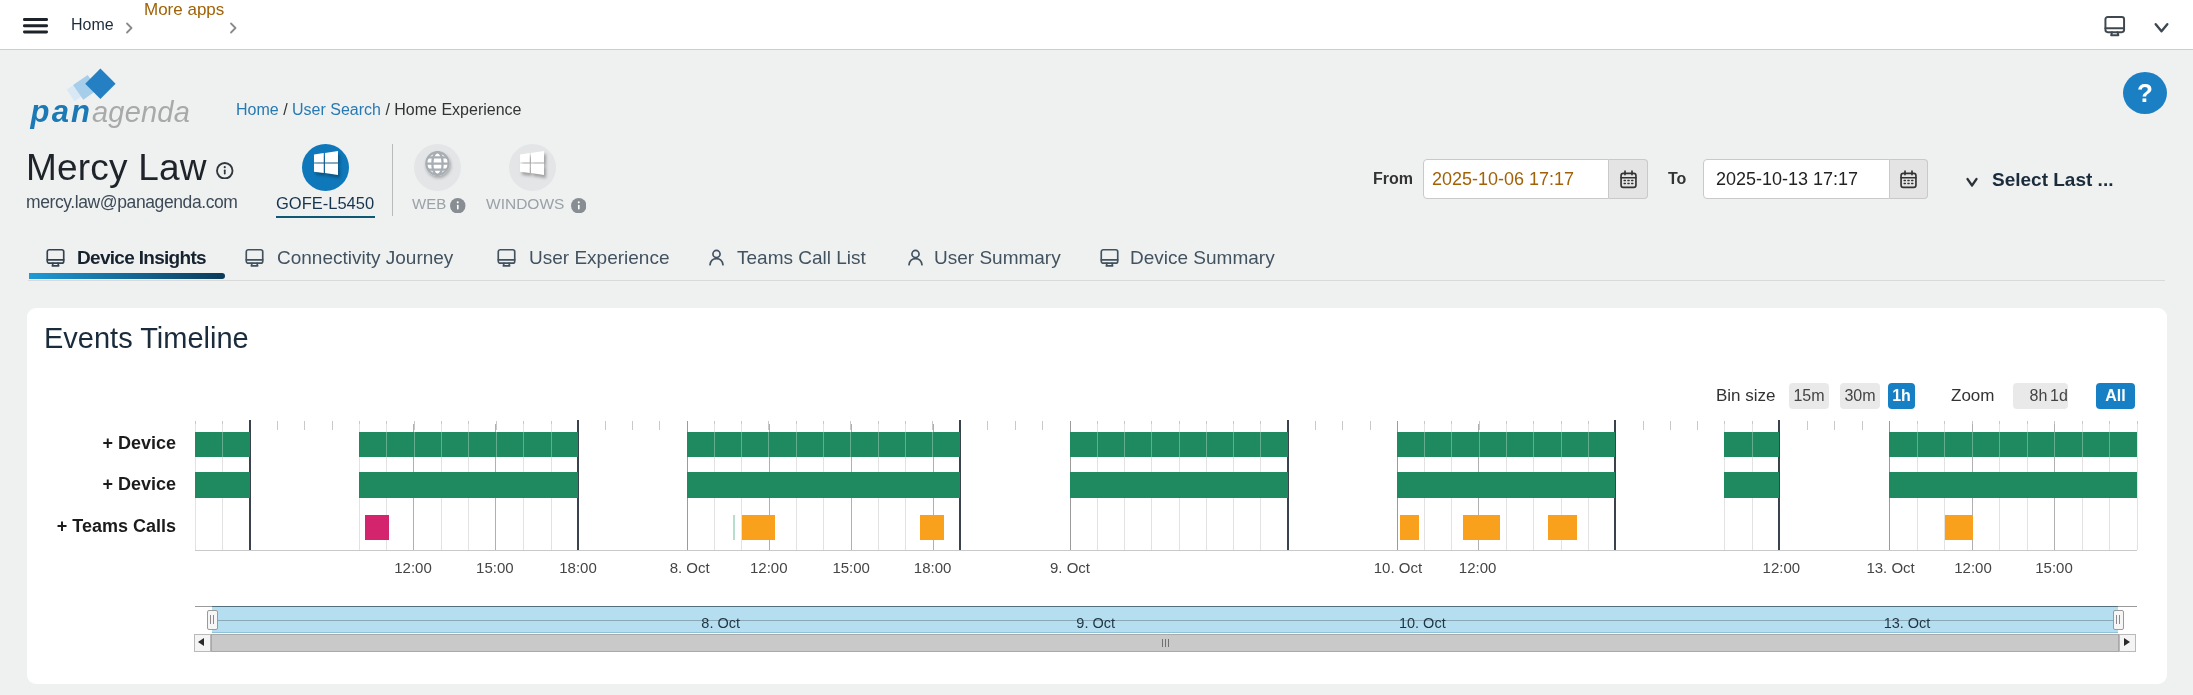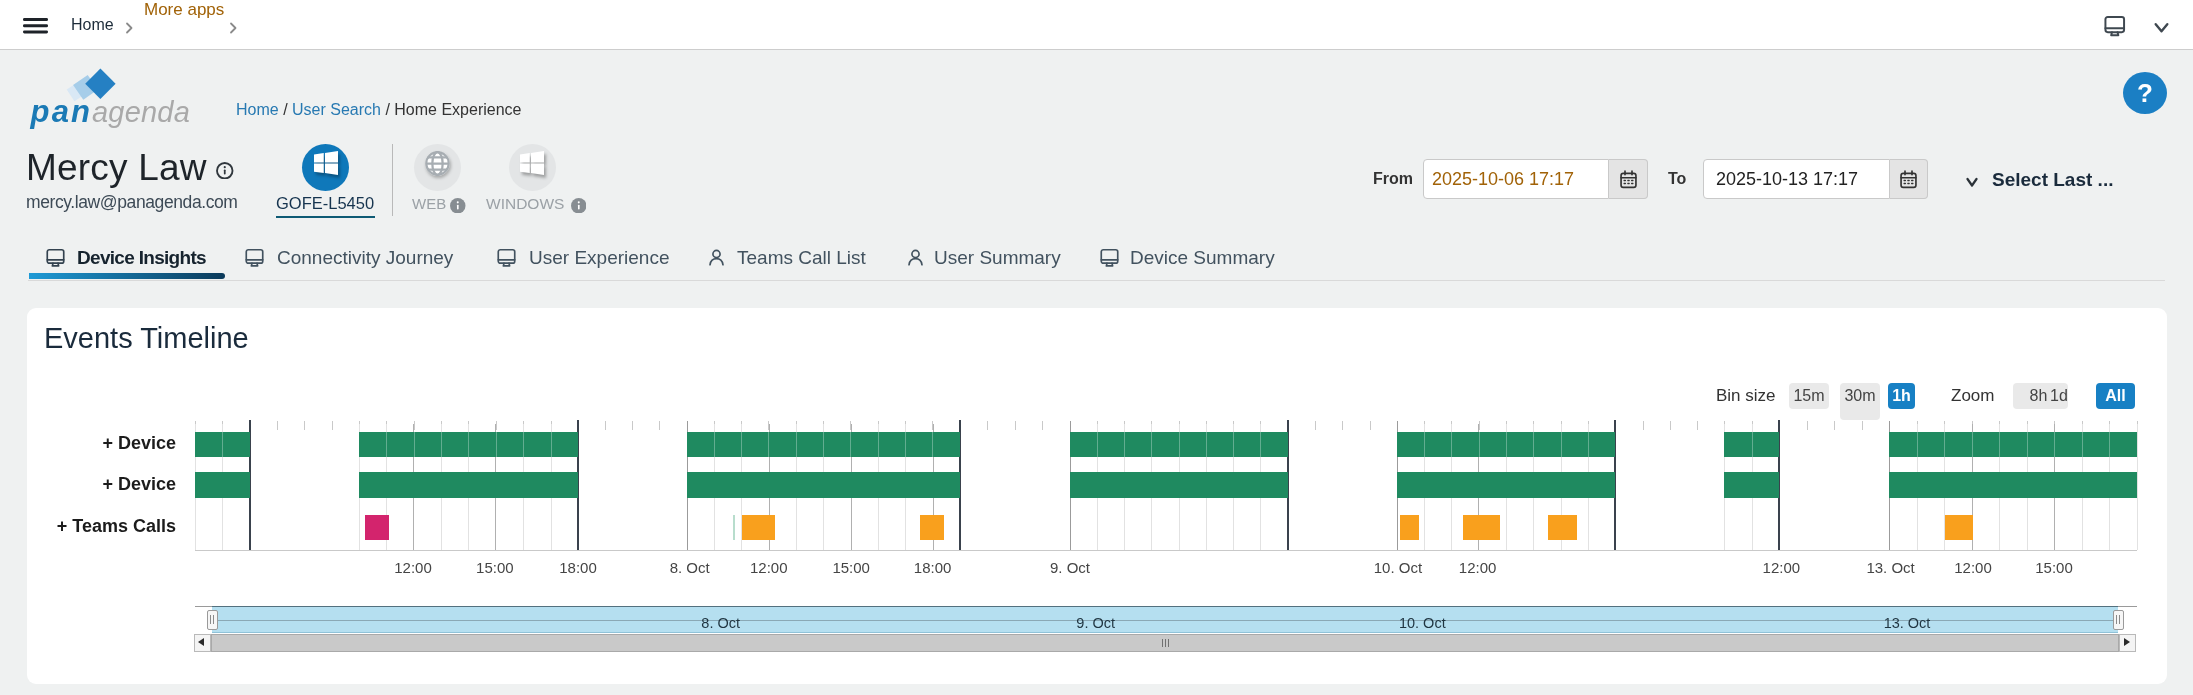--- a/index.html
+++ b/index.html
@@ -164,21 +164,21 @@
         <path d="M1.6 14.9h20.8"></path>
         <path d="M8.9 19.2 L8 22.6 L16 22.6 L15.1 19.2"></path>
       </svg></div>
 <div class="abs" style="left:1130px;top:247px;font-size:19px;color:#42525f">Device Summary</div>
 
 <div class="abs" style="left:27px;top:308px;width:2140px;height:376px;background:#fff;border-radius:9px"></div>
 <div class="abs" style="left:44px;top:322px;font-size:29px;color:#1a2b3c">Events Timeline</div>
 
 <div class="abs" style="left:1716px;top:386px;font-size:17px;color:#333">Bin size</div>
 <div class="abs" style="left:1789px;top:383px;width:40px;height:26px;background:#e9e9e9;border-radius:4px;font-size:16px;color:#444;text-align:center;line-height:26px">15m</div>
-<div class="abs" style="left:1840px;top:383px;width:40px;height:37px;background:#e9e9e9;border-radius:4px;font-size:16px;color:#444;text-align:center;line-height:26px">30m</div>
+<div class="abs" style="left:1840px;top:383px;width:40px;height:26px;background:#e9e9e9;border-radius:4px;font-size:16px;color:#444;text-align:center;line-height:26px">30m</div>
 <div class="abs" style="left:1888px;top:383px;width:27px;height:26px;background:#1780c4;border-radius:4px;font-size:16px;font-weight:bold;color:#fff;text-align:center;line-height:26px">1h</div>
 <div class="abs" style="left:1951px;top:386px;font-size:17px;color:#333">Zoom</div>
 <div class="abs" style="left:2013px;top:383px;width:51px;height:26px;background:#e9e9e9;border-radius:4px;font-size:16px;color:#444;text-align:center;line-height:26px">8h</div>
 <div class="abs" style="left:2050px;top:383px;width:18px;height:26px;background:#e9e9e9;border-radius:4px;font-size:16px;color:#444;text-align:center;line-height:26px">1d</div>
 <div class="abs" style="left:2096px;top:383px;width:39px;height:26px;background:#1780c4;border-radius:4px;font-size:16px;font-weight:bold;color:#fff;text-align:center;line-height:26px">All</div>
 
 <div style="position:absolute;left:194.5px;top:420.5px;width:1px;height:9px;background:#c9c9c9"></div>
 <div style="position:absolute;left:222.2px;top:420.5px;width:1px;height:9px;background:#c9c9c9"></div>
 <div style="position:absolute;left:250px;top:420.5px;width:1px;height:9px;background:#c9c9c9"></div>
 <div style="position:absolute;left:277.2px;top:420.5px;width:1px;height:9px;background:#c9c9c9"></div>

